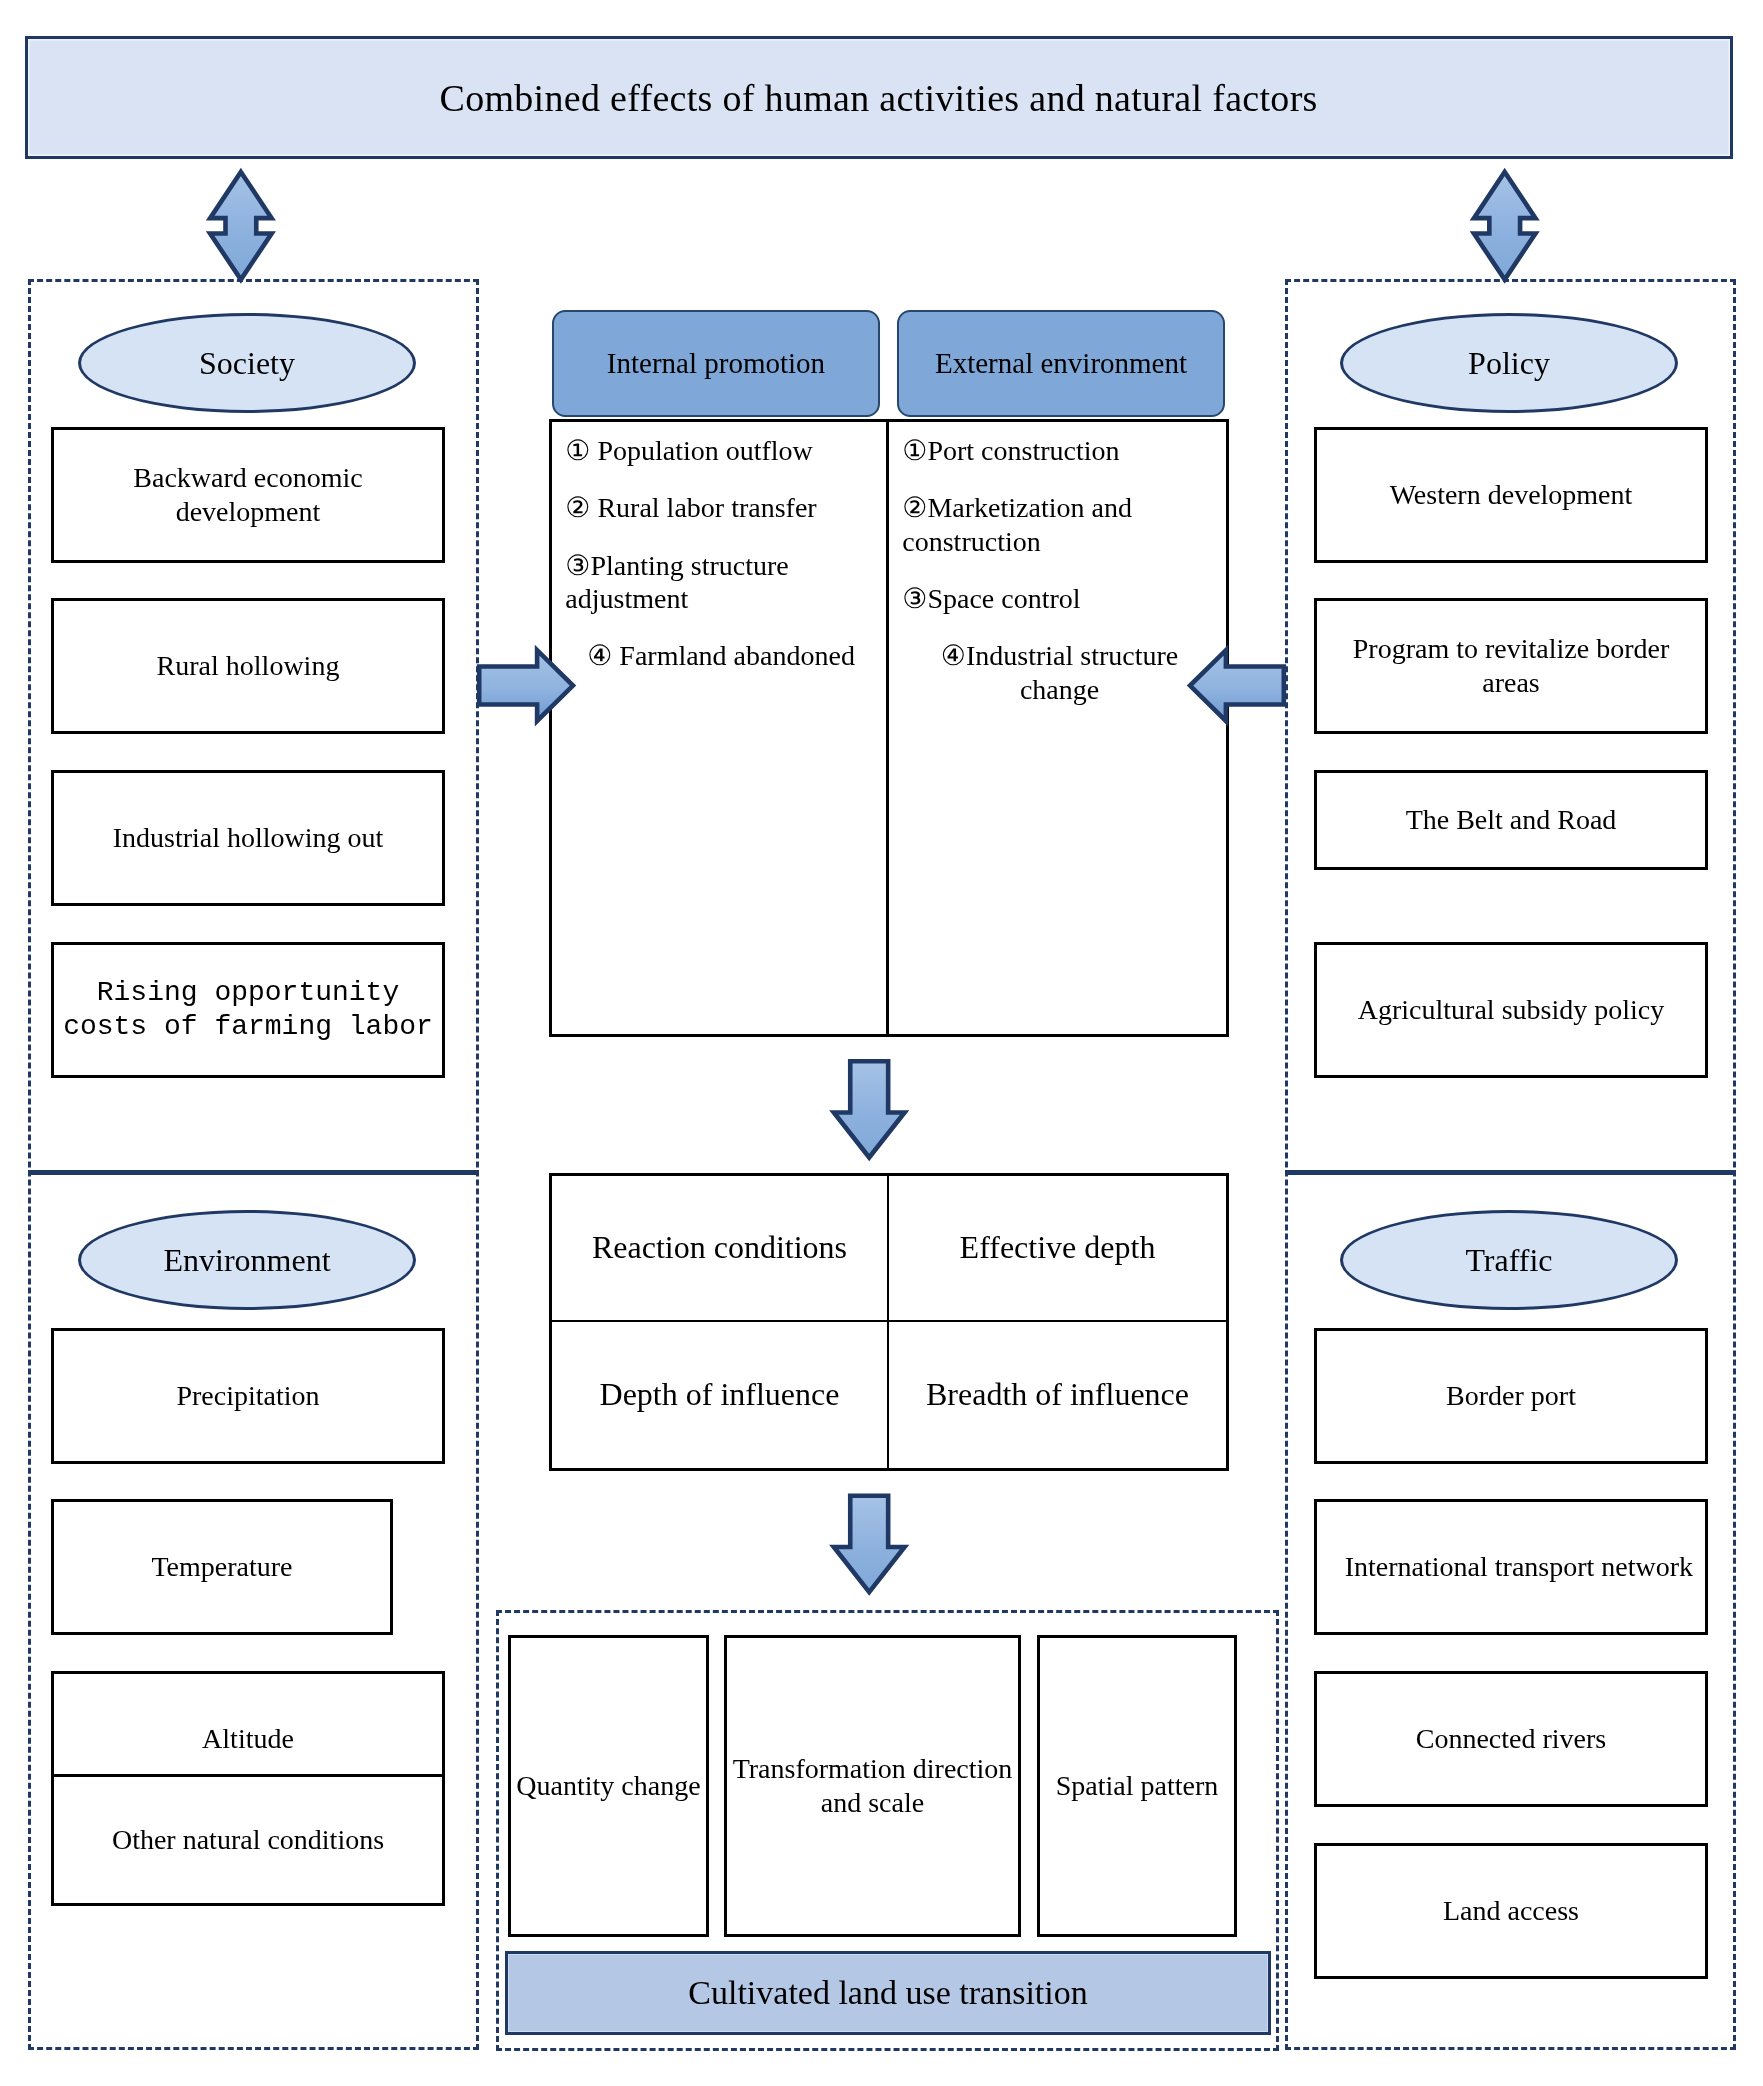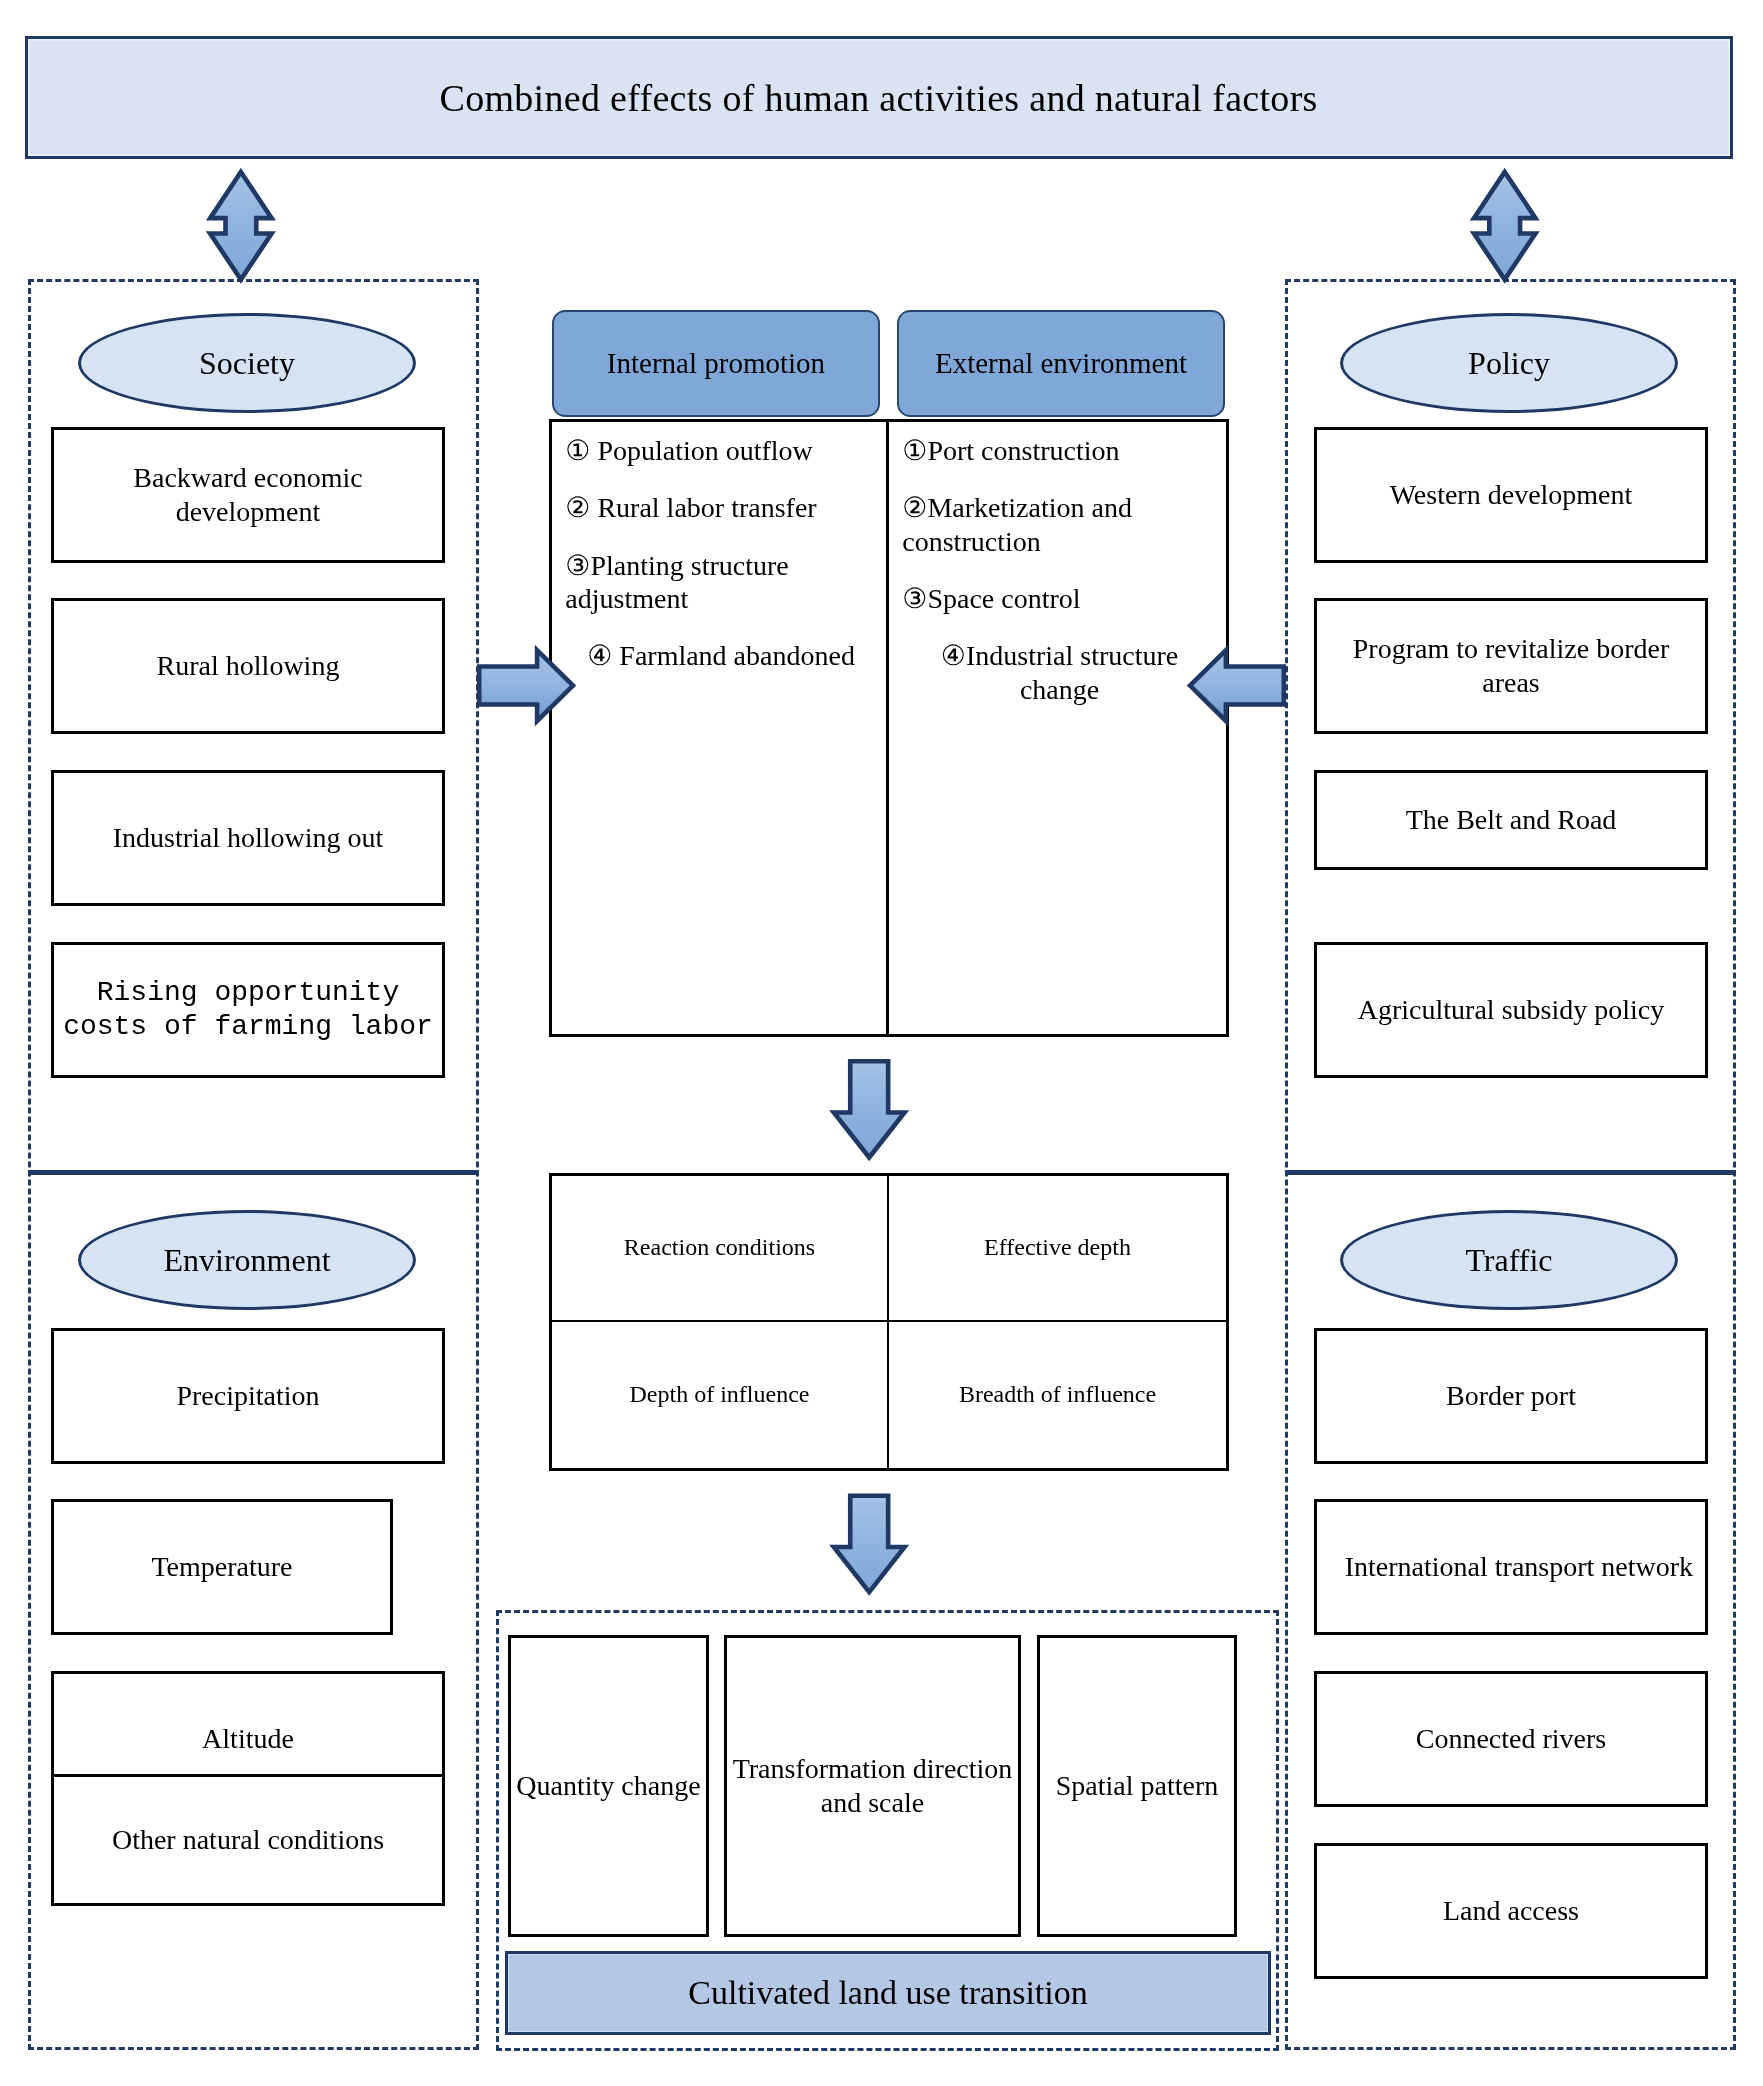--- a/index.html
+++ b/index.html
@@ -148,21 +148,21 @@
     grid-template-columns: 1fr 1fr;
     grid-template-rows: 1fr 1fr;
   }
   #center-matrix .cell {
     box-sizing: border-box;
     display: flex;
     align-items: center;
     justify-content: center;
     text-align: center;
   }
-  #center-matrix .cell span { font-size: 24px; line-height: 1.22; display: block; }
+  #center-matrix .cell span { font-size: 32px; line-height: 1.22; display: block; }
   #center-matrix .cell.c0 { border-right: 2.6px solid #000; border-bottom: 2.6px solid #000; }
   #center-matrix .cell.c1 { border-bottom: 2.6px solid #000; }
   #center-matrix .cell.c2 { border-right: 2.6px solid #000; }
 
   
   #panel-bottom {
     position: absolute;
     left: 496px;
     top: 1610px;
     width: 783px;

